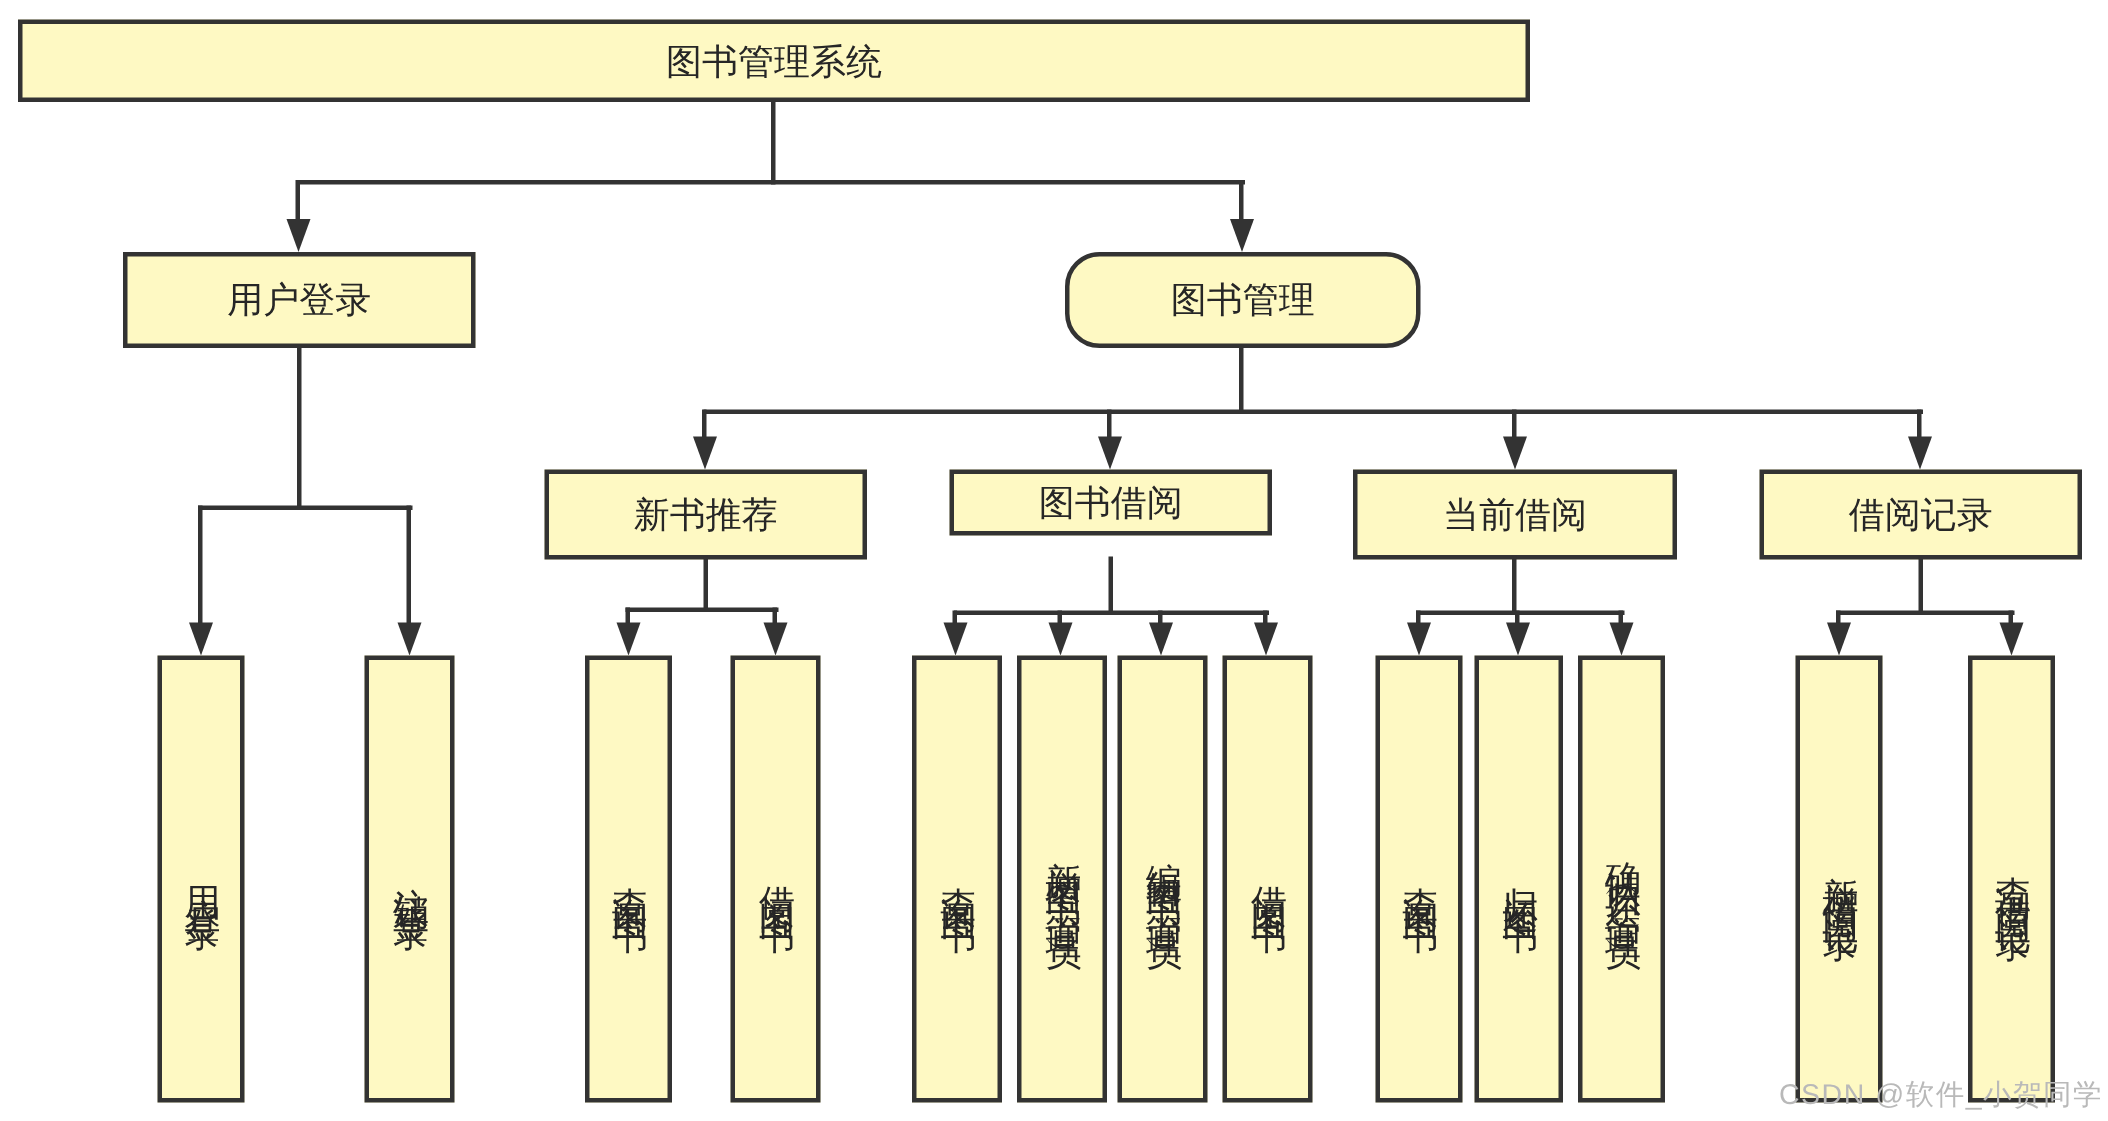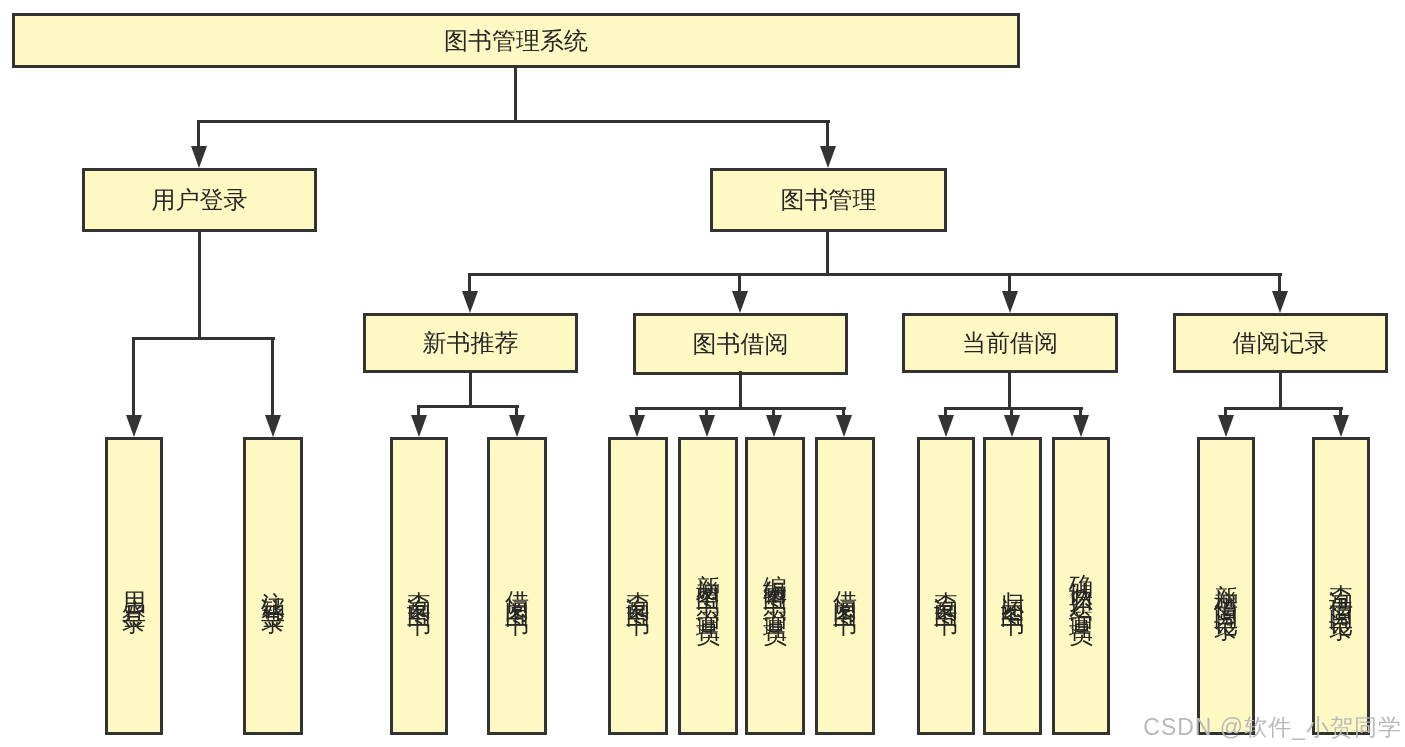--- a/index.html
+++ b/index.html
@@ -28,53 +28,53 @@
   .drop::before{
     content:"";position:absolute;left:6px;top:0;bottom:16px;width:3px;
     background:var(--line);
   }
   .drop::after{
     content:"";position:absolute;left:0;bottom:0;width:0;height:0;
     border-left:8px solid transparent;border-right:8px solid transparent;
     border-top:22px solid var(--line);
   }
   .watermark{
-    position:absolute;right:3px;bottom:4px;font-size:23px;
+    position:absolute;right:3px;bottom:4px;font-size:19px;
     color:var(--watermark);letter-spacing:1px;z-index:10;white-space:nowrap;
   }
 </style>
 </head>
 <body>
 
 <div class="canvas">
 
   <div class="box" style="left:12px;top:13px;width:1008px;height:55px;">图书管理系统</div>
 
   <div class="vline" style="left:514px;top:66px;height:57px;"></div>
   <div class="hline" style="left:198px;top:120px;width:632px;"></div>
   <div class="drop" style="left:191px;top:120px;height:48px;"></div>
   <div class="drop" style="left:820px;top:120px;height:48px;"></div>
 
   <div class="box" style="left:82px;top:168px;width:235px;height:64px;">用户登录</div>
-  <div class="box" style="left:710px;top:168px;width:237px;height:64px;">图书管理</div>
+  <div class="box" style="left:710px;top:168px;width:237px;height:64px;border-radius:23px;">图书管理</div>
 
   <div class="vline" style="left:198px;top:230px;height:109px;"></div>
   <div class="hline" style="left:132px;top:337px;width:143px;"></div>
   <div class="drop" style="left:126px;top:337px;height:100px;"></div>
   <div class="drop" style="left:265px;top:337px;height:100px;"></div>
 
   <div class="vline" style="left:826px;top:230px;height:45px;"></div>
   <div class="hline" style="left:469px;top:273px;width:813px;"></div>
   <div class="drop" style="left:462px;top:273px;height:40px;"></div>
   <div class="drop" style="left:732px;top:273px;height:40px;"></div>
   <div class="drop" style="left:1002px;top:273px;height:40px;"></div>
   <div class="drop" style="left:1272px;top:273px;height:40px;"></div>
 
   <div class="box" style="left:363px;top:313px;width:215px;height:60px;">新书推荐</div>
-  <div class="box" style="left:633px;top:313px;width:215px;height:62px;">图书借阅</div>
+  <div class="box" style="left:633px;top:313px;width:215px;height:44px;">图书借阅</div>
   <div class="box" style="left:1173px;top:313px;width:215px;height:60px;">借阅记录</div>
   <div class="box" style="left:902px;top:313px;width:216px;height:60px;">当前借阅</div>
 
   <div class="vline" style="left:469px;top:371px;height:36px;"></div>
   <div class="hline" style="left:417px;top:405px;width:102px;"></div>
   <div class="drop" style="left:411px;top:405px;height:32px;"></div>
   <div class="drop" style="left:509px;top:405px;height:32px;"></div>
 
   <div class="vline" style="left:739px;top:371px;height:39px;"></div>
   <div class="hline" style="left:636px;top:407px;width:210px;"></div>

